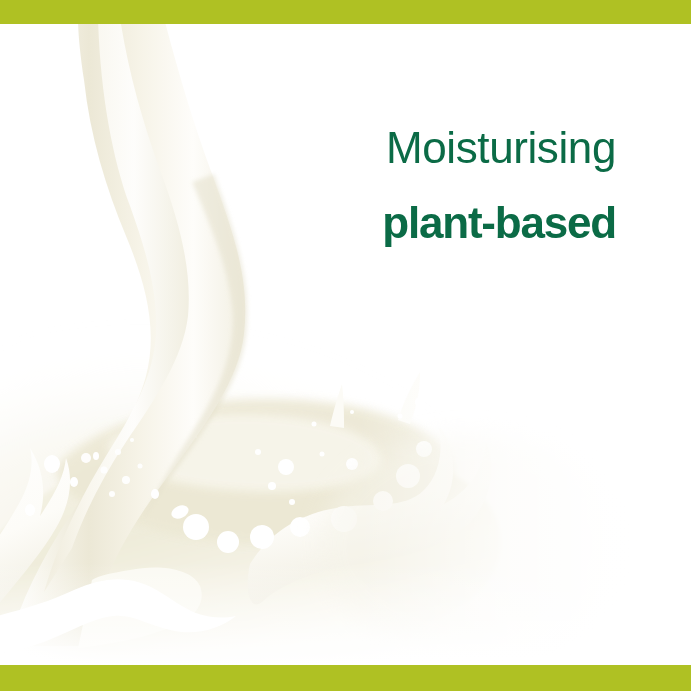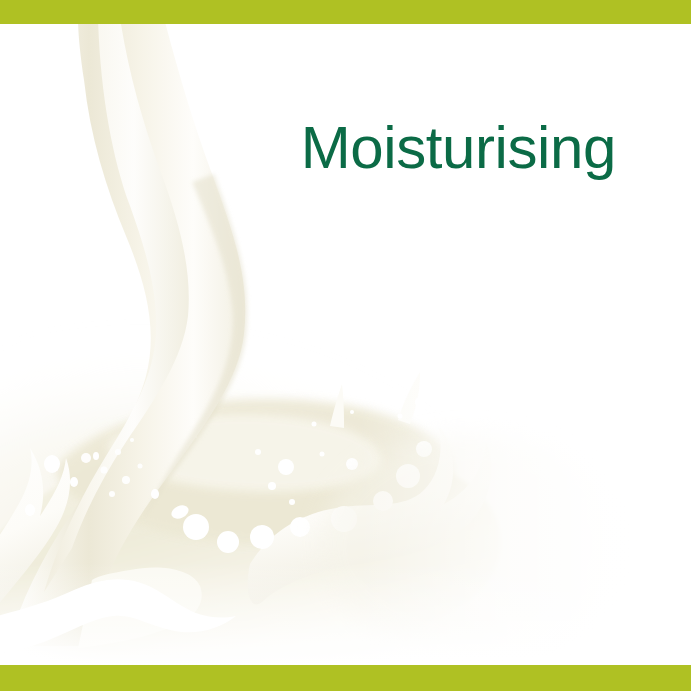--- a/index.html
+++ b/index.html
@@ -45,21 +45,21 @@
     left: 0;
     top: 110px;
     width: 691px;
     z-index: 20;
     padding-right: 75px;
     box-sizing: border-box;
     text-align: right;
   }
   .hl-line {
     display: block;
-    font-size: 60px;
+    font-size: 44px;
     line-height: 75px;
     letter-spacing: -0.4px;
     white-space: nowrap;
   }
   .hl-light { font-weight: 300; }
   .hl-bold  { font-weight: 700; letter-spacing: -1.2px; }
 </style>
 </head>
 <body>
 
@@ -230,15 +230,16 @@
       <rect x="0" y="0" width="691" height="641" fill="url(#gFade)"></rect>
       <rect x="0" y="0" width="691" height="641" fill="url(#gFadeV)"></rect>
     </svg>
   </div>
 
   <div class="bar" id="bar-top" style="background: rgb(175, 193, 35); height: 24px;"></div>
   <div class="bar" id="bar-bottom" style="background: rgb(175, 193, 35); height: 26px;"></div>
 
   <div id="headline" style="color: rgb(11, 107, 70); text-align: right;">
     <span class="hl-line hl-light">Moisturising</span>
+    <span class="hl-line hl-bold">plant-based</span>
   </div>
 
 </div>
 
 </body></html>

